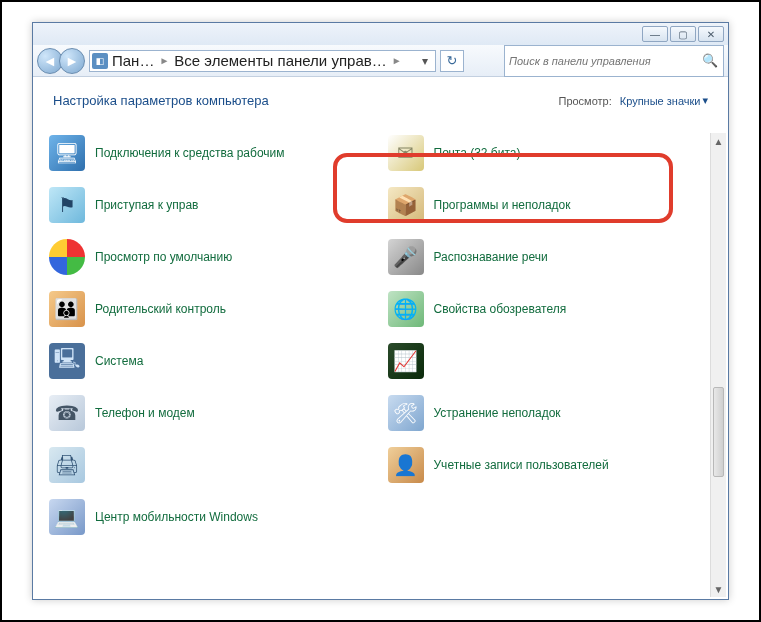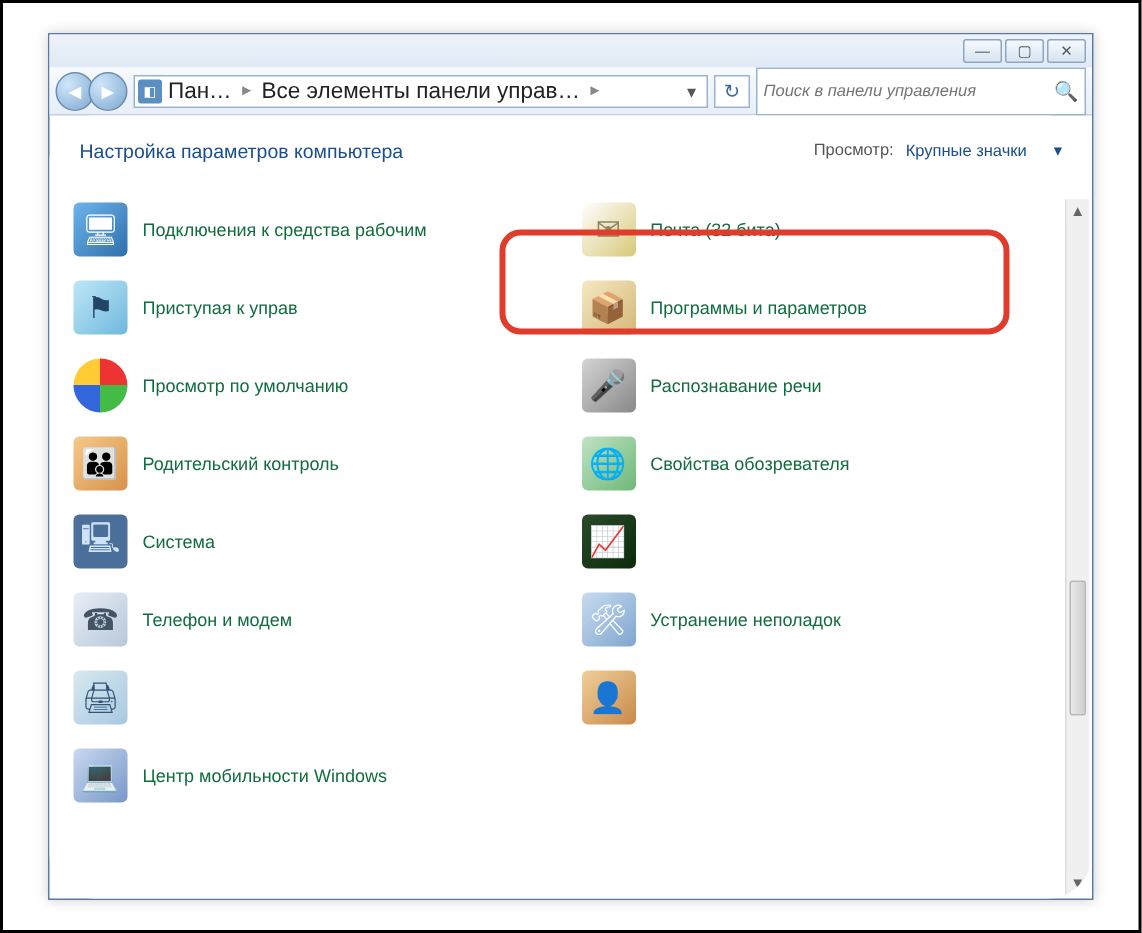--- a/index.html
+++ b/index.html
@@ -86,49 +86,49 @@
   color: #3a6a9a;
   font-size: 13px;
 }
 .search-bar {
   width: 220px; height: 22px;
   background: #fff;
   border: 1px solid #9bb3cf;
   display: flex;
   align-items: center;
   padding: 15px 4px;
+  margin-left: 36px;
 }
 .search-bar input {
   flex: 1; border: none; outline: none;
   font-size: 11px; color: #888;
   font-style: italic;
   background: transparent;
 }
 .search-bar .sicon { color: #5a7aa3; font-size: 13px; }
 .content {
   position: absolute;
   top: 54px; left: 0; right: 0; bottom: 0;
   background: #fff;
   overflow: hidden;
-  border-radius: 30px;
 }
 .content-header {
   padding: 16px 20px 8px 20px;
   display: flex;
   align-items: center;
   justify-content: space-between;
 }
 .content-header h1 {
   font-size: 13px;
   font-weight: normal;
   color: #1b4e8a;
 }
-.view-area { display: flex; gap: 8px; font-size: 11px; margin-left: 32px; }
+.view-area { display: flex; align-items: center; gap: 8px; font-size: 11px; margin-left: 32px; }
 .view-lbl { color: #555; }
-.view-link { color: #1b4e8a; cursor: pointer; display: flex; align-items: center; gap: 18px;}
+.view-link { color: #1b4e8a; cursor: pointer; display: flex; align-items: center; gap: 2px;}
 .items {
   position: absolute;
   top: 50px; left: 10px; right: 18px; bottom: 4px;
   overflow: hidden;
 }
 .items-grid {
   display: grid;
   grid-template-columns: 1fr 1fr;
   column-gap: 10px;
 }
@@ -253,21 +253,21 @@
           <div class="item">
             <div class="item-icon ic-mail">✉</div>
             <div class="item-label">Почта (32 бита)</div>
           </div>
           <div class="item">
             <div class="item-icon ic-cyan">⚑</div>
             <div class="item-label">Приступая к управ</div>
           </div>
           <div class="item">
             <div class="item-icon ic-box">📦</div>
-            <div class="item-label">Программы и параметров</div>
+            <div class="item-label">Программы и неполадок</div>
           </div>
           <div class="item">
             <div class="item-icon ic-mc"></div>
             <div class="item-label">Просмотр по умолчанию</div>
           </div>
           <div class="item">
             <div class="item-icon ic-mic">🎤</div>
             <div class="item-label">Распознавание речи</div>
           </div>
           <div class="item">
@@ -291,20 +291,21 @@
           </div>
           <div class="item">
             <div class="item-icon ic-fix">🛠</div>
             <div class="item-label">Устранение неполадок</div>
           </div>
           <div class="item">
             <div class="item-icon ic-dev">🖨</div>
           </div>
           <div class="item">
             <div class="item-icon ic-users">👤</div>
+            <div class="item-label">Учетные записи пользователей</div>
           </div>
           <div class="item">
             <div class="item-icon ic-mob">💻</div>
             <div class="item-label">Центр мобильности Windows</div>
           </div>
         </div>
       <div class="highlight" style="top:26px; left:290px; width:340px; height:70px;"></div>
     </div>
 
     <div class="scrollbar">

